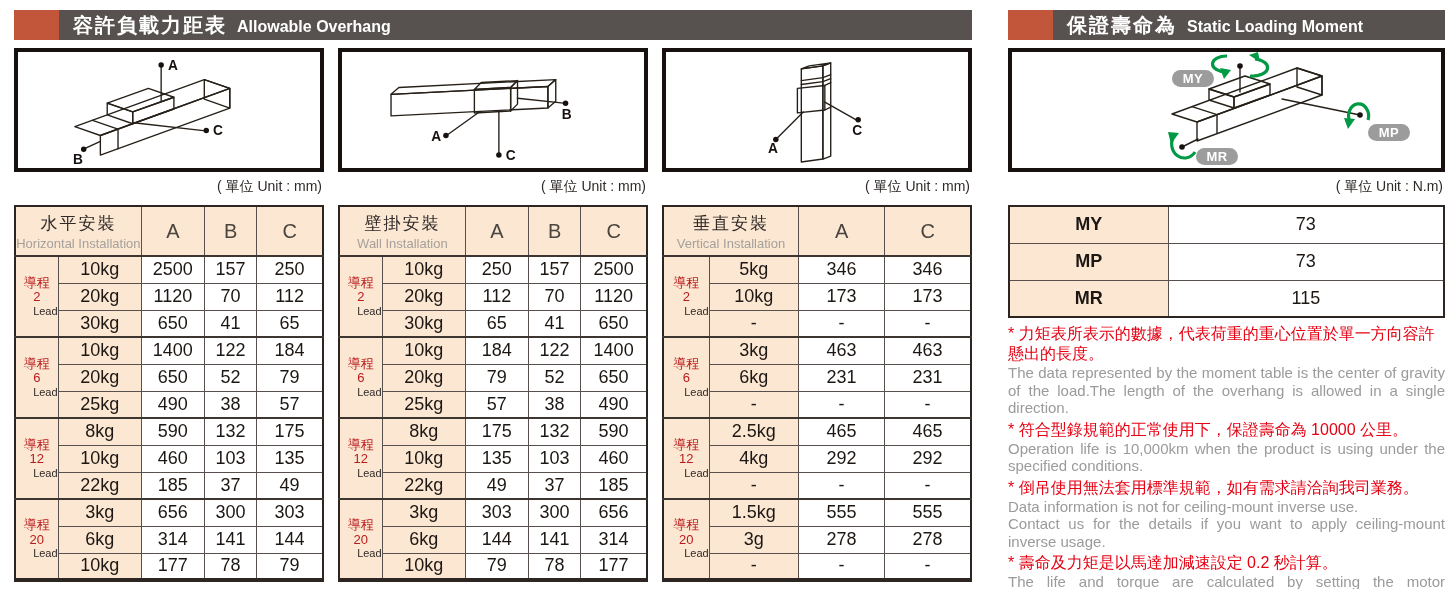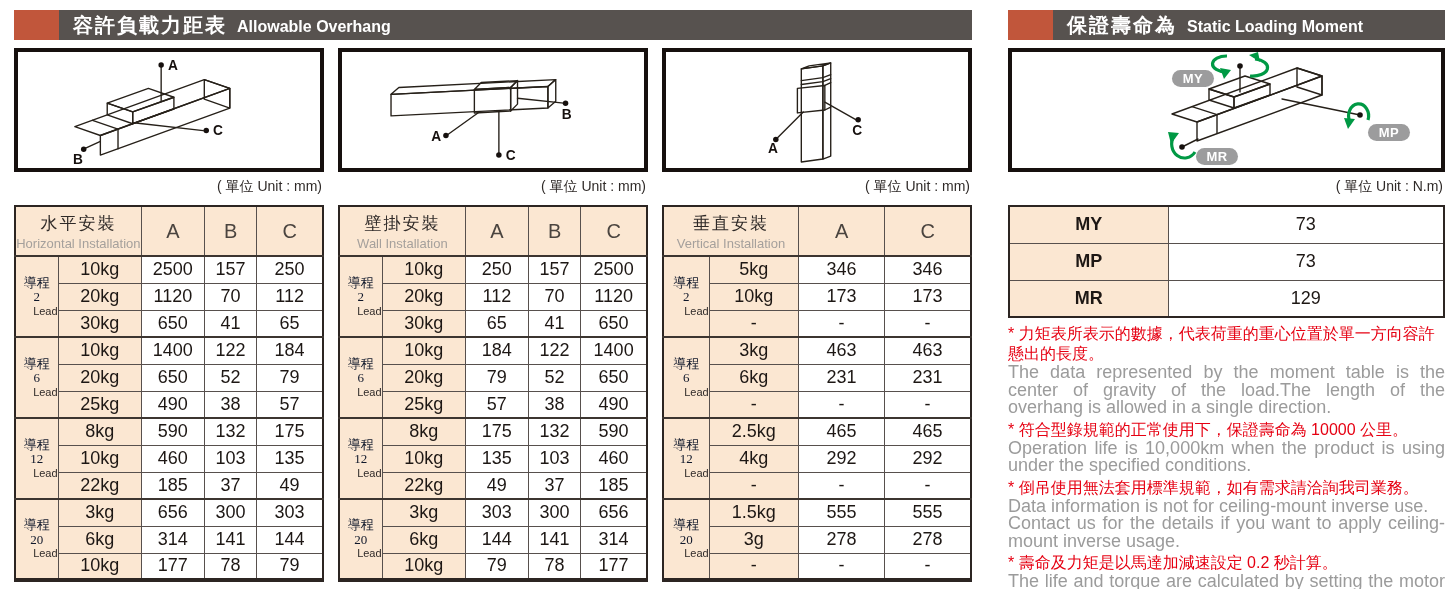--- a/index.html
+++ b/index.html
@@ -25,35 +25,35 @@
 
   table { width:100%; border-collapse:collapse; table-layout:fixed; }
   .data-table { margin-top:7px; border:2px solid #2c2522; border-bottom-width:4px; }
   .data-table th, .data-table td { border:1px solid #57504d; text-align:center; vertical-align:middle; padding:0; }
   .data-table thead th { height:50px; background:var(--cell-bg,#fbe7d2); border-bottom:2px solid #3c3530; }
   .tt-cjk { font-size:17px; color:#2f2a28; letter-spacing:2px; font-weight:normal; }
   .tt-en  { font-size:13px; color:var(--subtitle-gray,#a5a09c); font-weight:normal; margin-top:1px; }
   .col-h  { font-size:20px; color:#4a443f; font-weight:normal; }
   .data-table tbody tr { height:27px; }
   .lead-cell { background:var(--cell-bg,#fbe7d2); font-weight:normal; line-height:1.12; }
-  .lead-cjk, .lead-num { font-size:13px; color:#0f172a;font-family:Liberation Serif, serif; }
+  .lead-cjk, .lead-num { font-size:13px; color:#b91c1c; }
   .lead-en  { font-size:11px; color:#2f2a28;text-align:right; }
   .load-cell { background:var(--cell-bg,#fbe7d2); font-size:18px; color:#1d1714; }
   .val-cell  { background:#fff; font-size:18px; color:#1d1714; }
   .data-table tr.group-start td, .data-table tr.group-start th { border-top:2px solid #3c3530; }
 
   .moment-table { margin-top:7px; border:2px solid #2c2522; }
   .moment-table th, .moment-table td { border:1px solid #57504d; height:37px; text-align:center; vertical-align:middle; }
   .moment-table th { width:36.6%; background:var(--cell-bg,#fbe7d2); font-size:18px; font-weight:bold; color:#1d1714; }
   .moment-table td { background:#fff; font-size:18px; color:#1d1714; font-weight:normal; }
 
   .notes { margin-top:6px; }
   .note { margin-bottom:3px; }
   .note .cn { color:var(--note-red,#e60012); font-weight:normal; font-size:16px; line-height:20px; }
-  .note .en { color:var(--note-gray,#9b9b9b); font-size:18px; line-height:17.5px; text-align:justify; }
+  .note .en { color:var(--note-gray,#9b9b9b); font-size:15px; line-height:17.5px; text-align:justify; }
 
   
   .ln { fill:none; stroke:#262019; stroke-width:1.4; stroke-linejoin:round; stroke-linecap:round; }
   .dot { fill:#16100e; }
   .ptlabel { font:bold 14px "Liberation Sans",sans-serif; fill:#16100e; }
   .pill { fill:var(--pill-gray,#9c9c9d); }
   .pill-text { font:bold 13px "Liberation Sans",sans-serif; fill:#fff; letter-spacing:0.5px; }
   .garrow { fill:none; stroke:var(--arrow-green,#009944); stroke-width:3.2; }
   .ghead { fill:var(--arrow-green,#009944); stroke:none; }
 </style>
@@ -562,21 +562,21 @@
         <tr>
           <th>MY</th>
           <td>73</td>
         </tr>
         <tr>
           <th>MP</th>
           <td>73</td>
         </tr>
         <tr>
           <th>MR</th>
-          <td>129</td>
+          <td>115</td>
         </tr>
       </tbody>
     </table>
 
     <div class="notes">
       <div class="note">
         <p class="cn">* 力矩表所表示的數據，代表荷重的重心位置於單一方向容許懸出的長度。</p>
         <p class="en">The data represented by the moment table is the center of gravity of the load.The length of the overhang is allowed in a single direction.</p>
       </div>
       <div class="note">

